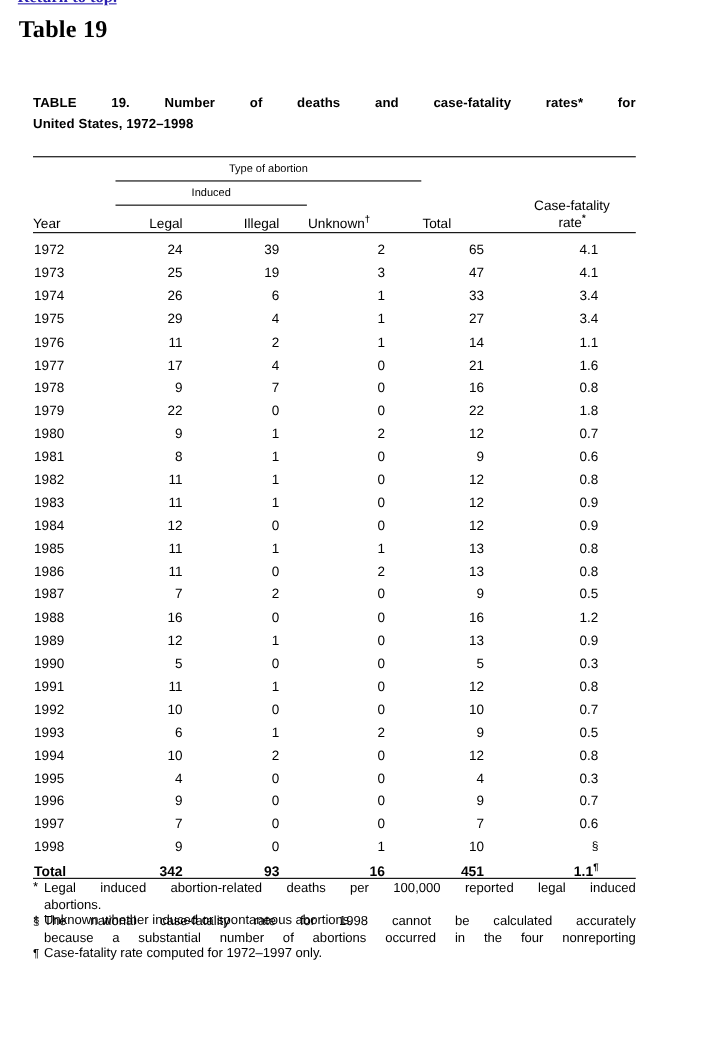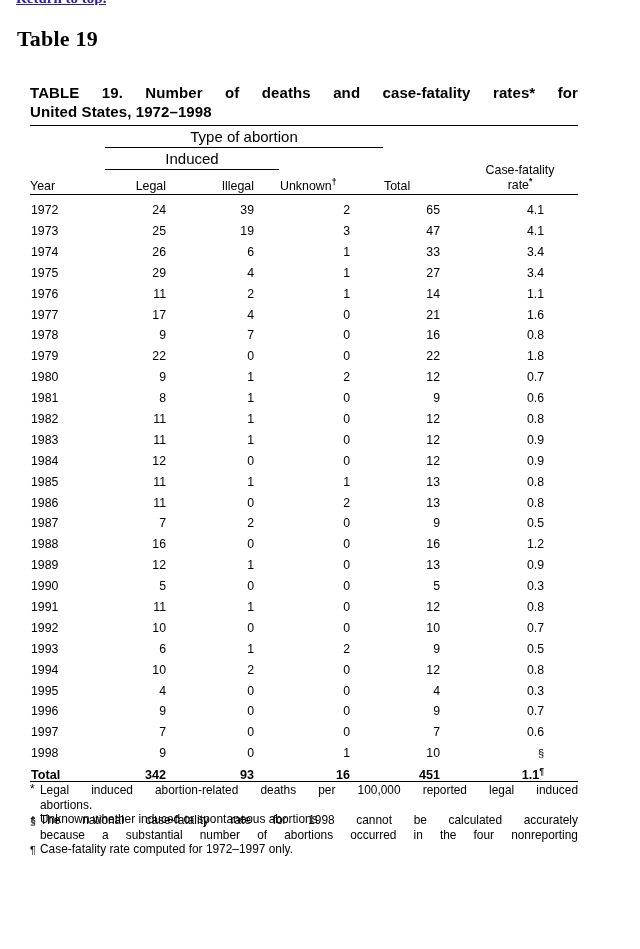--- a/index.html
+++ b/index.html
@@ -32,42 +32,42 @@
     text-decoration: underline;
     white-space: nowrap;
     line-height: 14px;
     display: block;
   }
 
   
   .page-heading {
     position: absolute;
     left: 17px;
-    top: 27px;
+    top: 15px;
     font-family: "Liberation Serif", serif;
     font-size: 22px;
     font-weight: bold;
     letter-spacing: 0.2px;
     line-height: 24px;
   }
 
   
   .table-block {
     position: absolute;
     left: 30px;
     top: 84px;
     width: 548px;
   }
 
   .tbl-title {
-    font-size: 15px;
+    font-size: 12px;
     font-weight: bold;
     line-height: 18.6px;
     letter-spacing: 0.1px;
-    margin: 0 0 4px 0;
+    margin: 0 0 21px 0;
     text-align: justify;
     text-justify: inter-word;
   }
   .tbl-title .ttl-line {
     display: block;
     white-space: nowrap;
   }
   .tbl-title .just {
     display: flex;
     justify-content: space-between;
@@ -98,21 +98,21 @@
   
   col.c-year   { width: 74px; }
   col.c-legal  { width: 88px; }
   col.c-illeg  { width: 88px; }
   col.c-unk    { width: 104px; }
   col.c-total  { width: 78px; }
   col.c-rate   { width: 116px; }
 
   .spanhdr {
     text-align: center;
-    font-size: 15px;
+    font-size: 10px;
     font-weight: bold;
     padding-bottom: 1px !important;
     height: 17px;
   }
   .spanrule {
     height: 4px;
   }
   .spanrule .ln {
     border-top: 1.3px solid #000;
     height: 0;

